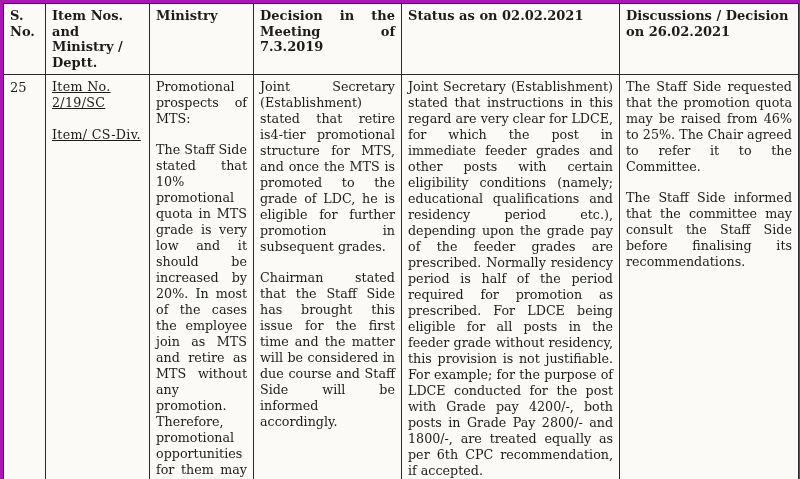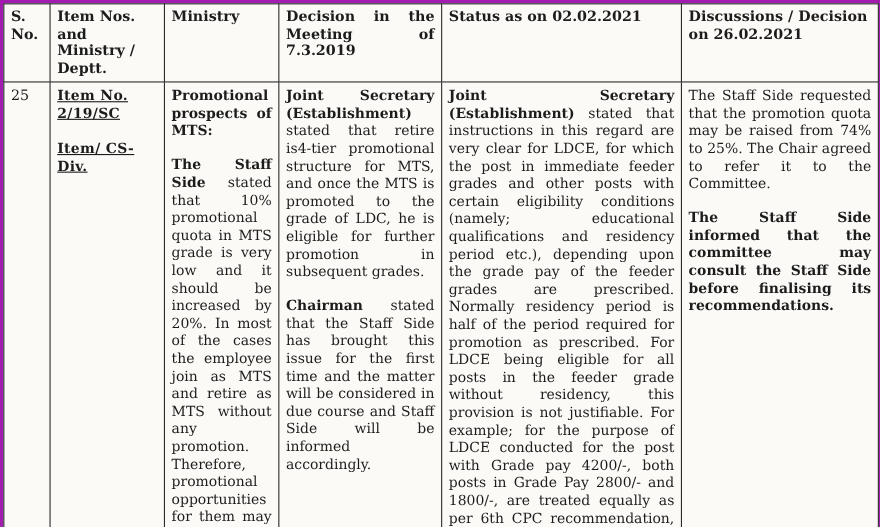--- a/index.html
+++ b/index.html
@@ -37,21 +37,21 @@
     font-weight: bold;
     text-align: left;
     height: 52px;
   }
   td {
     font-size: 12.7px;
     line-height: 16px;
   }
   .para { margin: 0 0 15px 0; text-align: justify; }
   .para:last-child { margin-bottom: 0; }
-  .b { font-weight: bold; }
+  .b { font-weight: normal; }
   .u { text-decoration: underline; }
   .just { text-align: justify; margin-left: 11px; }
   .serial-cell { font-size: 13px; padding-top: 5px; }
   .item-cell p { margin: 0 0 16px 0; letter-spacing: 0.3px; }
 </style>
 </head>
 <body>
 
 <div class="page">
   <table class="doc-table">
@@ -92,20 +92,20 @@
           <p class="para"><span class="b">Joint Secretary (Establishment)</span> <span>stated that retire is4-tier promotional structure for MTS, and once the MTS is promoted to the grade of LDC, he is eligible for further promotion in subsequent grades.</span></p>
           <p class="para"><span class="b">Chairman</span> <span>stated that the Staff Side has brought this issue for the first time and the matter will be considered in due course and Staff Side will be informed accordingly.</span></p>
         </td>
 
         <td>
           <p class="para"><span class="b">Joint Secretary (Establishment)</span> <span>stated that instructions in this regard are very clear for LDCE, for which the post in immediate feeder grades and other posts with certain eligibility conditions (namely; educational qualifications and residency period etc.), depending upon the grade pay of the feeder grades are prescribed. Normally residency period is half of the period required for promotion as prescribed. For LDCE being eligible for all posts in the feeder grade without residency, this provision is not justifiable. For example; for the purpose of LDCE conducted for the post with Grade pay 4200/-, both posts in Grade Pay 2800/- and 1800/-, are treated equally as per 6th CPC recommendation, if accepted.</span></p>
 
         </td>
 
         <td>
-          <p class="para">The Staff Side requested that the promotion quota may be raised from 74% to 25%. The Chair agreed to refer it to the Committee.</p>
+          <p class="para">The Staff Side requested that the promotion quota may be raised from 46% to 25%. The Chair agreed to refer it to the Committee.</p>
           <p class="para b">The Staff Side informed that the committee may consult the Staff Side before finalising its recommendations.</p>
         </td>
 
       </tr>
     </tbody>
   </table>
 </div>
 
 </body></html>

